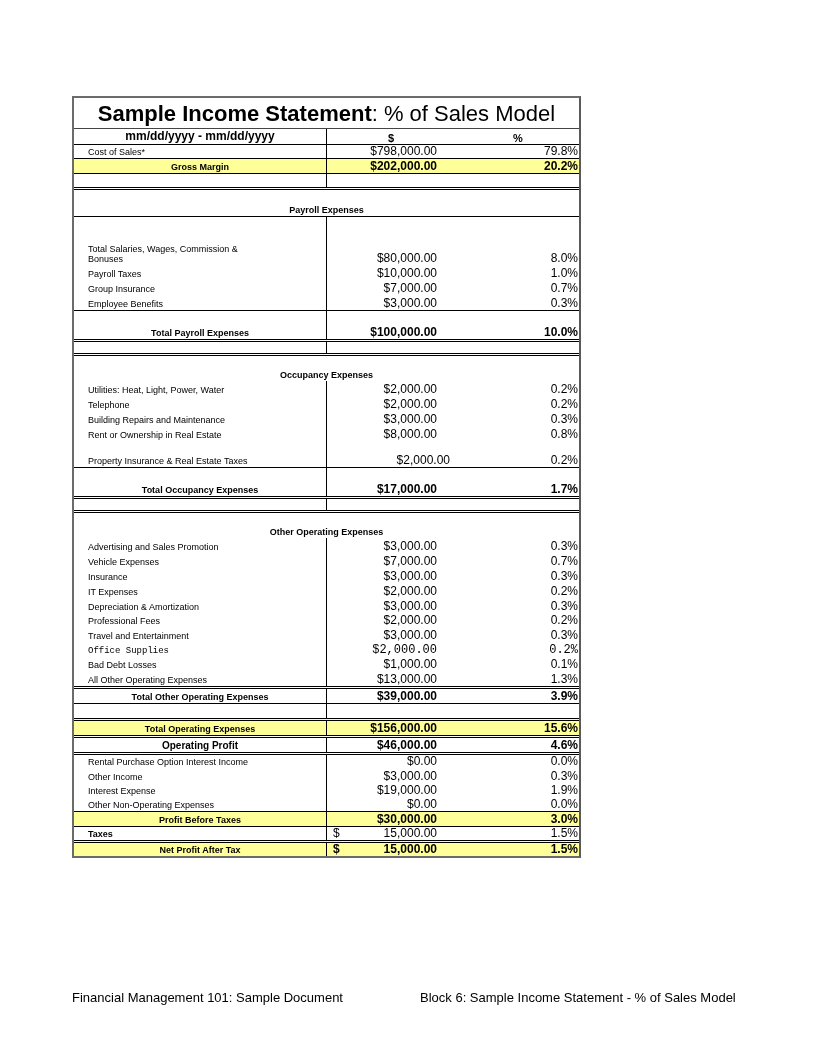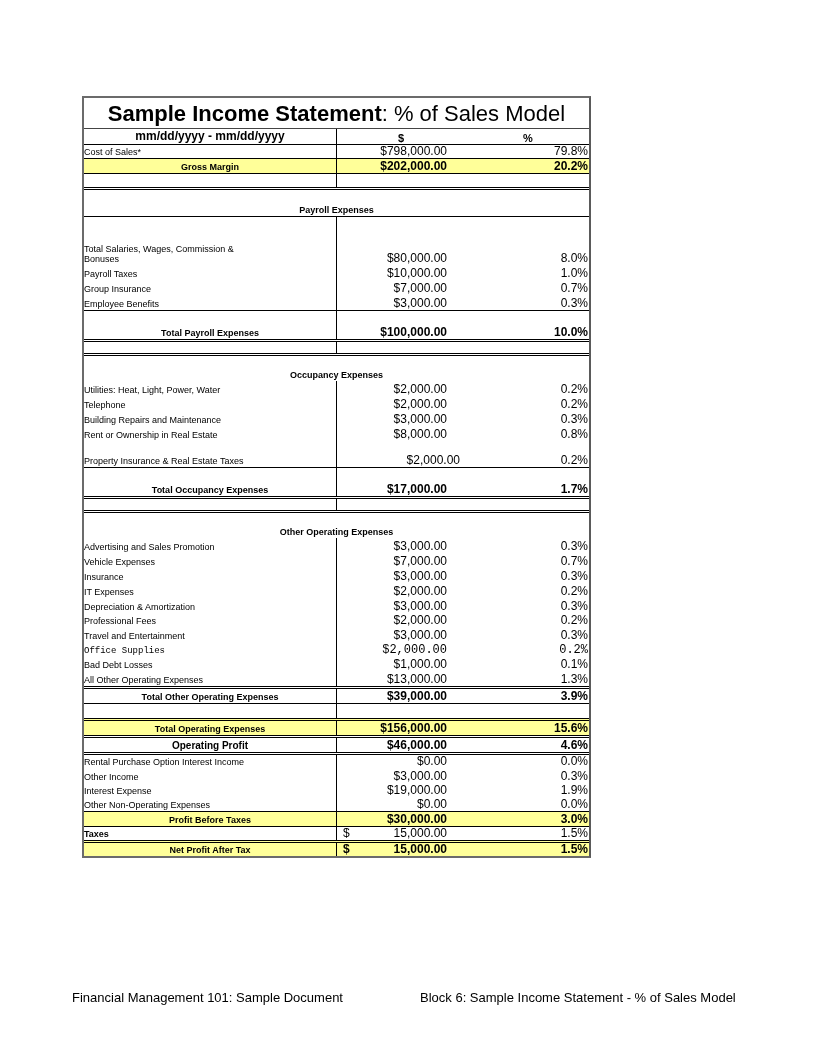--- a/index.html
+++ b/index.html
@@ -1,21 +1,21 @@
 <!DOCTYPE html>
 <html><head>
 <meta charset="utf-8">
 <style>
   html, body { margin: 0; padding: 0; background: #ffffff; }
   body { width: 816px; height: 1056px; position: relative; font-family: "Liberation Sans", sans-serif; color: #000; }
-  .sheet { position: absolute; left: 82px; top: 96px; width: 509px; border: 2px solid #6b6b6b; border-right-color: #5a5a5a; box-sizing: border-box; }
+  .sheet { position: absolute; left: 72px; top: 96px; width: 509px; border: 2px solid #6b6b6b; border-right-color: #5a5a5a; box-sizing: border-box; }
   .title { height: 30px; line-height: 32px; text-align: center; font-size: 22px; border-bottom: 1px solid #444; }
   .title b { font-weight: bold; }
   .row { display: flex; box-sizing: border-box; position: relative; }
-  .c1 { width: 253px; box-sizing: border-box; border-right: 1px solid #000; padding-left: 0; font-size: 9px; display: flex; align-items: flex-end; padding-bottom: 1px; }
+  .c1 { width: 253px; box-sizing: border-box; border-right: 1px solid #000; padding-left: 14px; font-size: 9px; display: flex; align-items: flex-end; padding-bottom: 1px; }
   .c2 { width: 110px; box-sizing: border-box; text-align: right; font-size: 12px; display: flex; align-items: flex-end; justify-content: flex-end; padding-bottom: 0px; }
   .c3 { flex: 1; box-sizing: border-box; text-align: right; font-size: 12px; display: flex; align-items: flex-end; justify-content: flex-end; padding-right: 1px; }
   .center { justify-content: center; padding-left: 0; }
   .bold { font-weight: bold; }
   .hl { background: #ffff99; }
   .bt { border-top: 1px solid #000; }
   .btd { border-top: 3px double #000; }
   .full { width: 100%; text-align: center; justify-content: center; font-size: 9px; font-weight: bold; display: flex; align-items: flex-end; padding-bottom: 1px; }
   .dollar { position: absolute; left: 259px; bottom: 0; font-size: 12px; }
   .hdr .c1 { font-size: 12px; font-weight: bold; justify-content: center; padding-left: 0; }

